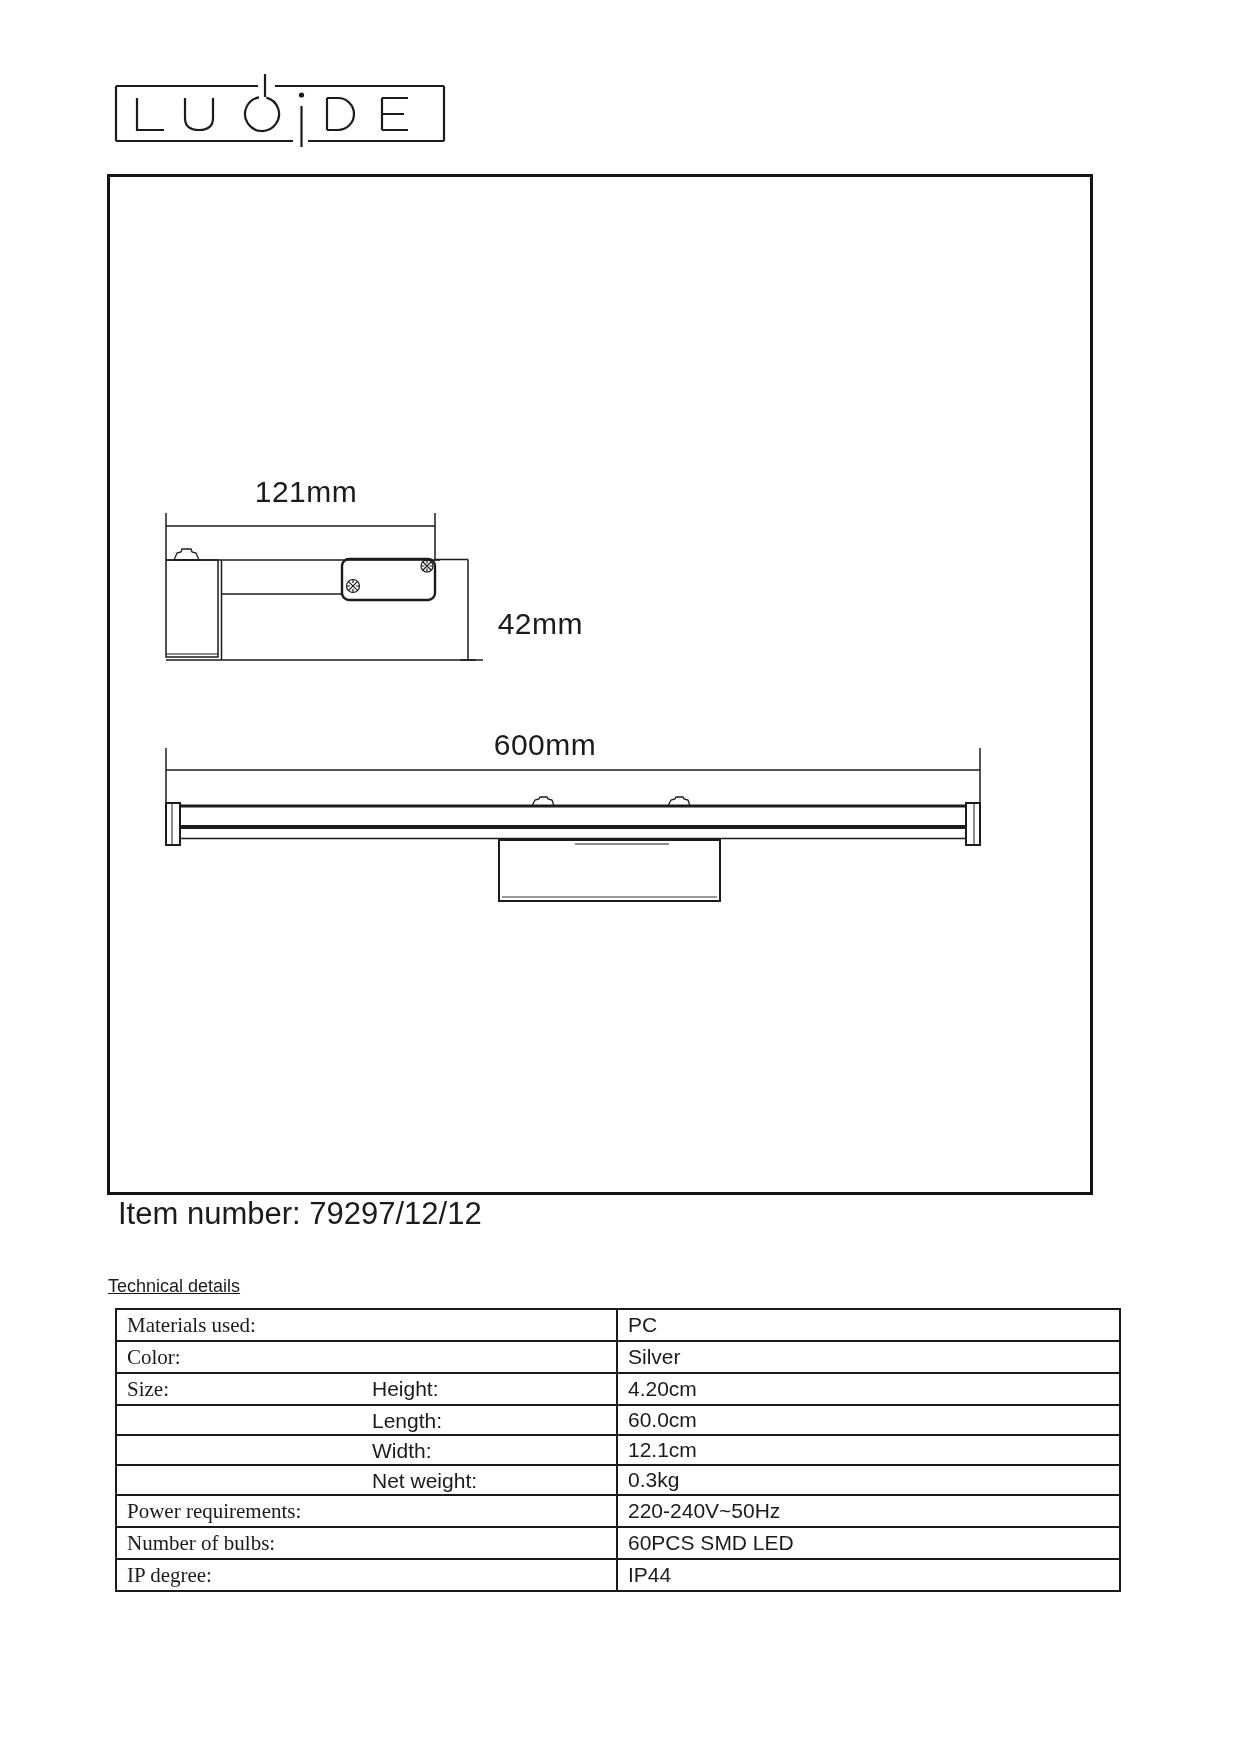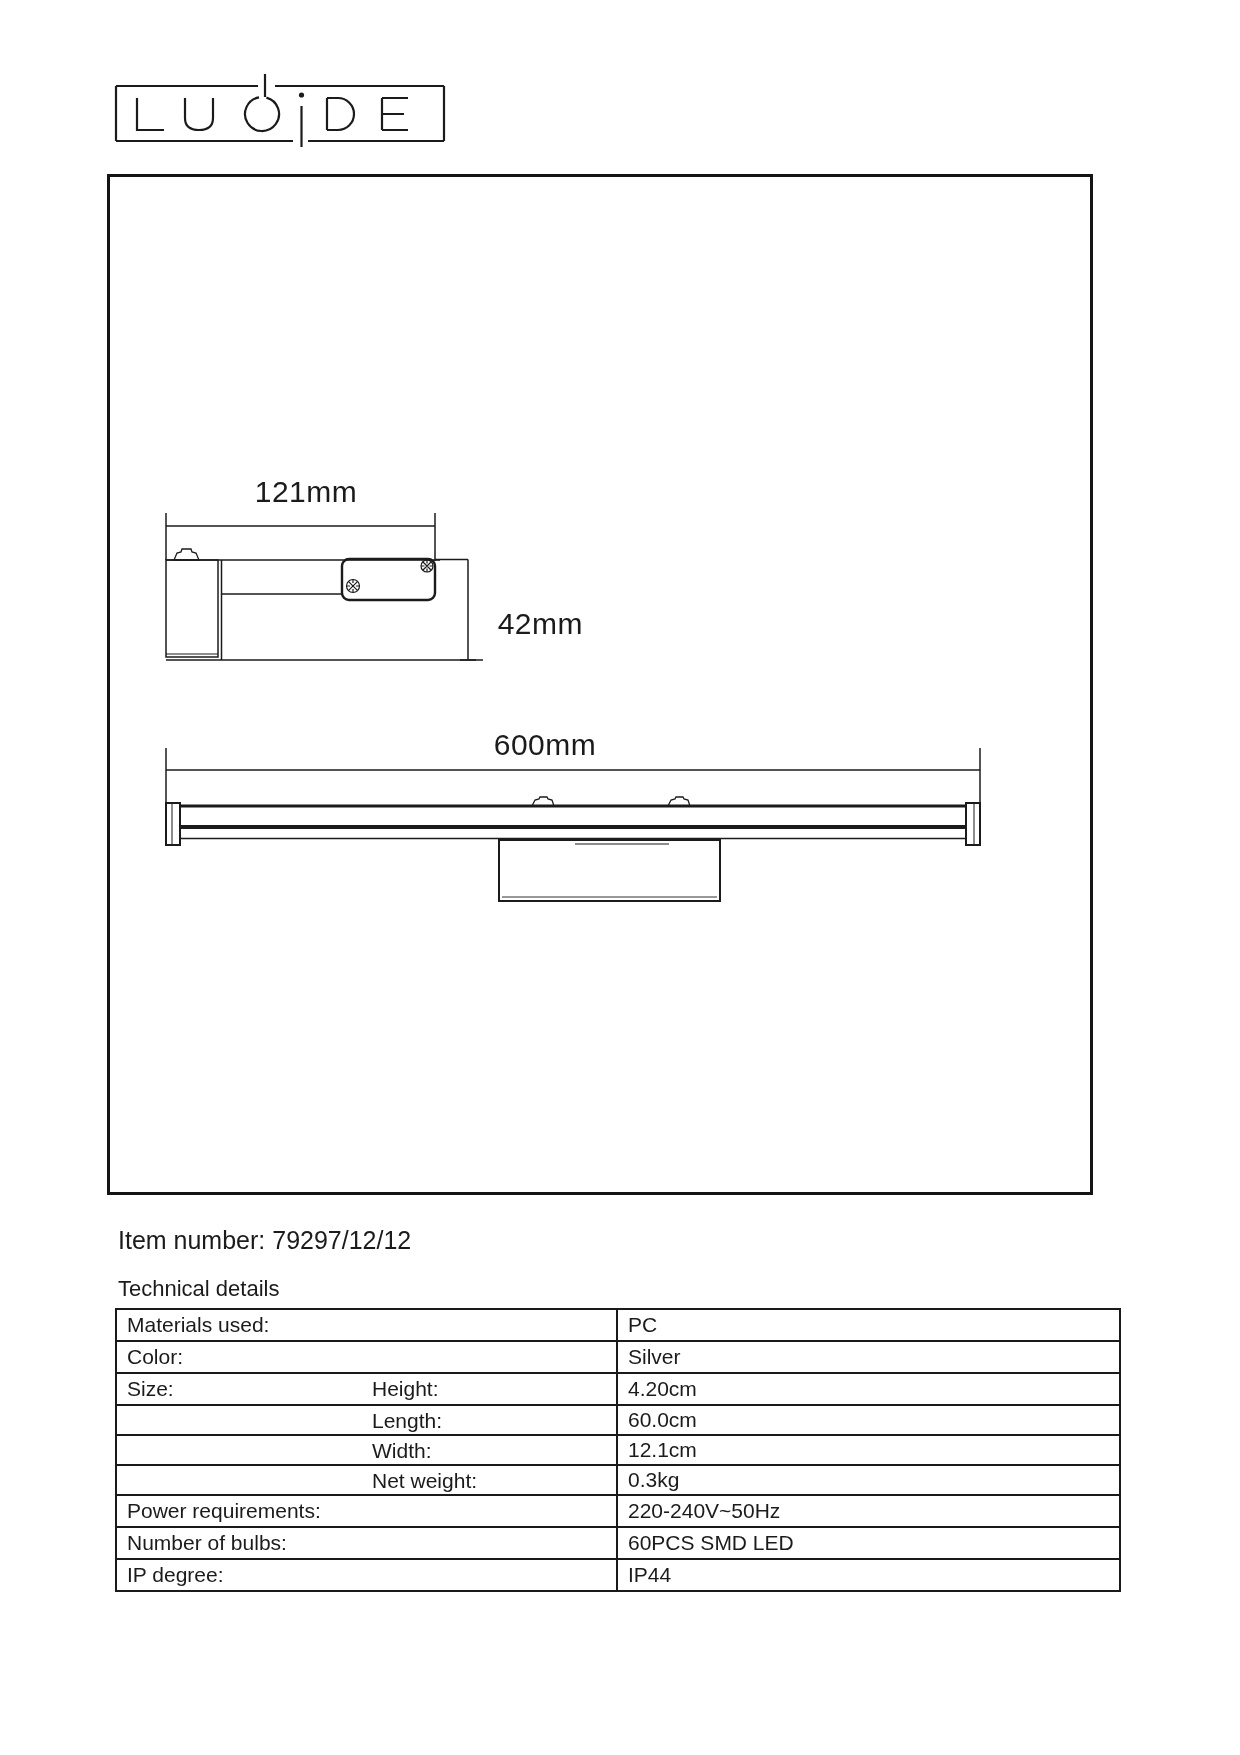--- a/index.html
+++ b/index.html
@@ -17,36 +17,36 @@
   }
   .drawbox svg{position:absolute;left:0;top:0;}
   .dim-label{
     position:absolute;font-size:30px;letter-spacing:0.5px;color:#1b1b1b;
     text-align:center;white-space:nowrap;
   }
   .dim-121{left:56px;top:298px;width:280px;}
   .dim-42{left:363px;top:430px;width:110px;text-align:right;}
   .dim-600{left:300px;top:551px;width:270px;}
   
-  .item-number{position:absolute;left:118px;top:1196px;font-size:25px;margin-top:30px;}
-  .tech-heading{position:absolute;left:118px;top:1276px;font-size:22px;}
+  .item-number{position:absolute;left:118px;top:1196px;font-size:31px;}
+  .tech-heading{position:absolute;left:108px;top:1276px;font-size:18px;text-decoration:underline;}
   
   table.spec{
     position:absolute;left:115px;top:1308px;width:980px;
     border-collapse:collapse;table-layout:fixed;
     font-size:21px;color:#1b1b1b;
   }
   table.spec td{
     border:2px solid #1a1a1a;height:28px;padding:0 0 0 10px;
     vertical-align:middle;overflow:hidden;white-space:nowrap;
   }
   td.c1{width:489px;position:relative;}
   td.c2{width:491px;padding-left:12px;margin-top:17px;}
   td.c1 .sub{position:absolute;left:255px;top:0;line-height:30px;}
-  td.c1 .lbl{line-height:30px;}
+  td.c1 .lbl{line-height:30px;font-family:Liberation Serif, serif;}
 </style>
 </head>
 <body>
 
 <div class="page">
 
   <svg class="logo" viewBox="0 0 340 85" role="img" aria-label="LUCIDE">
     <g stroke="#1b1b1b" stroke-width="2.2" fill="none">
 
       <path d="M4,18 H146 M163,18 H332 M332,18 V73 M332,73 H196 M181,73 H4 M4,73 V18"></path>

